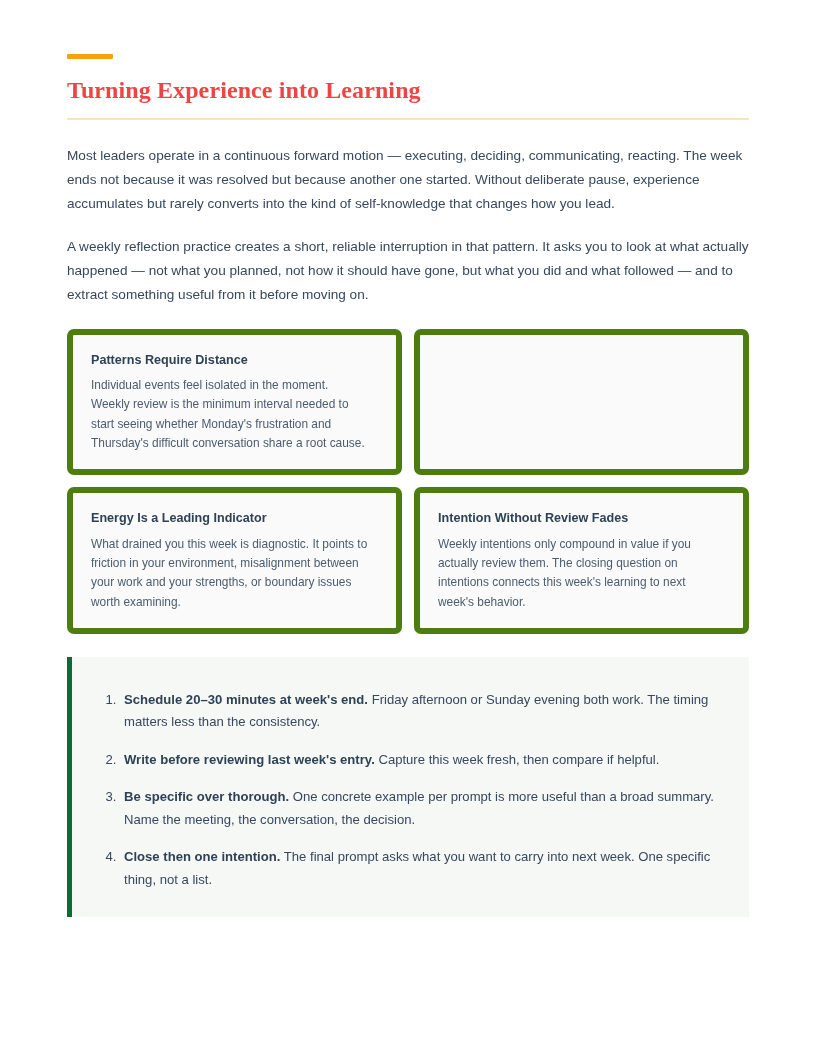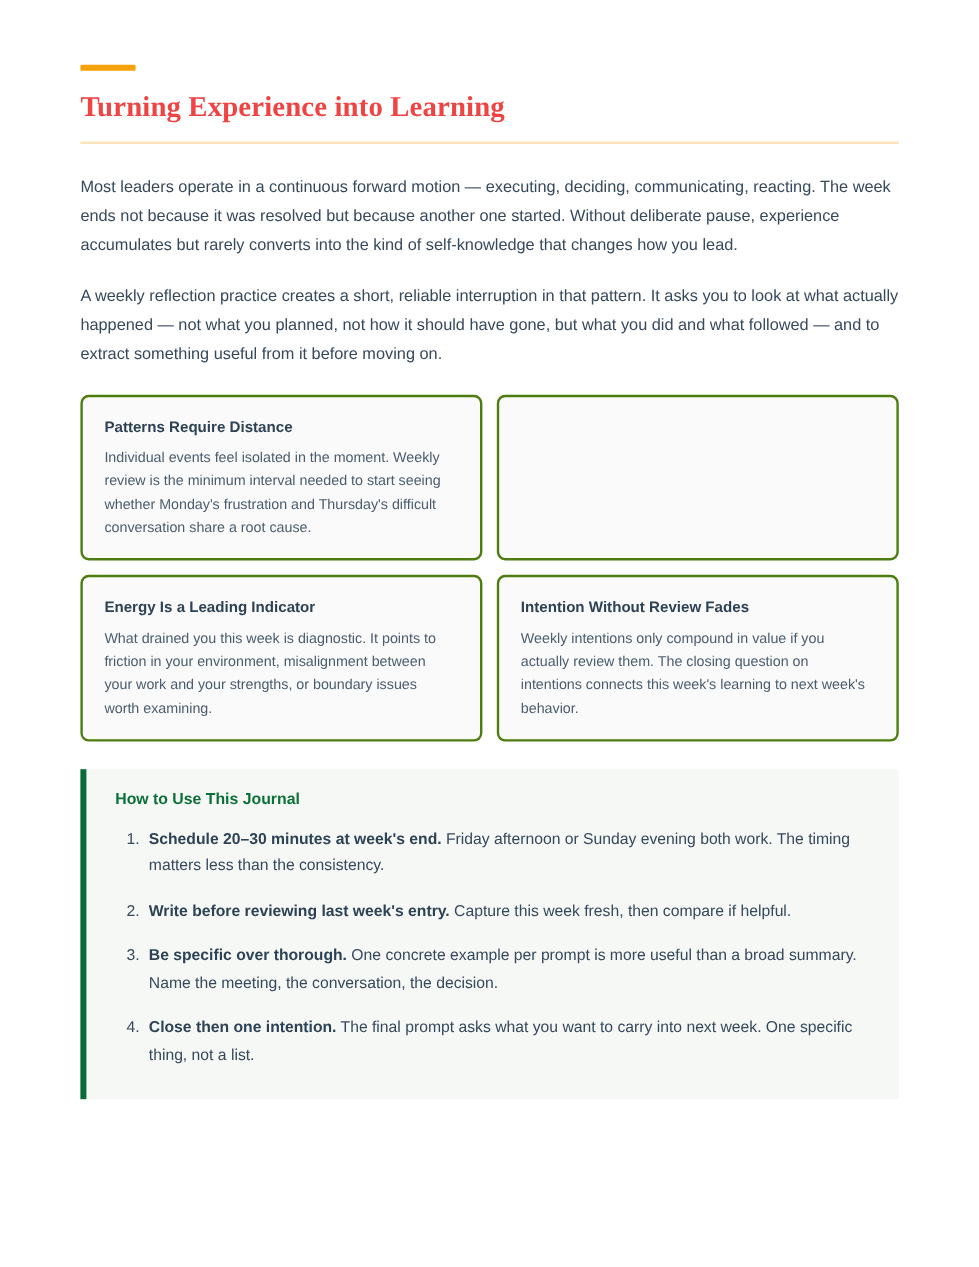--- a/index.html
+++ b/index.html
@@ -60,21 +60,21 @@
   
   .card-grid {
     margin-top: 22px;
     display: grid;
     grid-template-columns: 1fr 1fr;
     column-gap: 12px;
     row-gap: 12px;
   }
   .card {
     background: #FAFAFA;
-    border: 2px solid #4d7c0f;
+    border: 6px solid #4d7c0f;
     border-radius: 7px;
     padding: 17px 26px 16px 18px;
     box-sizing: border-box;
   }
   .card-title {
     margin: 0 0 8px 0;
     font-size: 12.6px;
     font-weight: 700;
     color: #2E4256;
     line-height: 1.3;
@@ -156,21 +156,20 @@
       <div class="card-title">Energy Is a Leading Indicator</div>
       <p class="card-body">What drained you this week is diagnostic. It points to friction in your environment, misalignment between your work and your strengths, or boundary issues worth examining.</p>
     </div>
     <div class="card">
       <div class="card-title">Intention Without Review Fades</div>
       <p class="card-body">Weekly intentions only compound in value if you actually review them. The closing question on intentions connects this week's learning to next week's behavior.</p>
     </div>
   </div>
 
   <div class="callout">
-    <div class="callout-title">How to Use This Journal</div>
     <ol class="callout-list">
       <li>
         <b>Schedule 20–30 minutes at week's end.</b><span> Friday afternoon or Sunday evening both work. The timing matters less than the consistency.</span>
       </li>
       <li>
         <b>Write before reviewing last week's entry.</b><span> Capture this week fresh, then compare if helpful.</span>
       </li>
       <li>
         <b>Be specific over thorough.</b><span> One concrete example per prompt is more useful than a broad summary. Name the meeting, the conversation, the decision.</span>
       </li>

